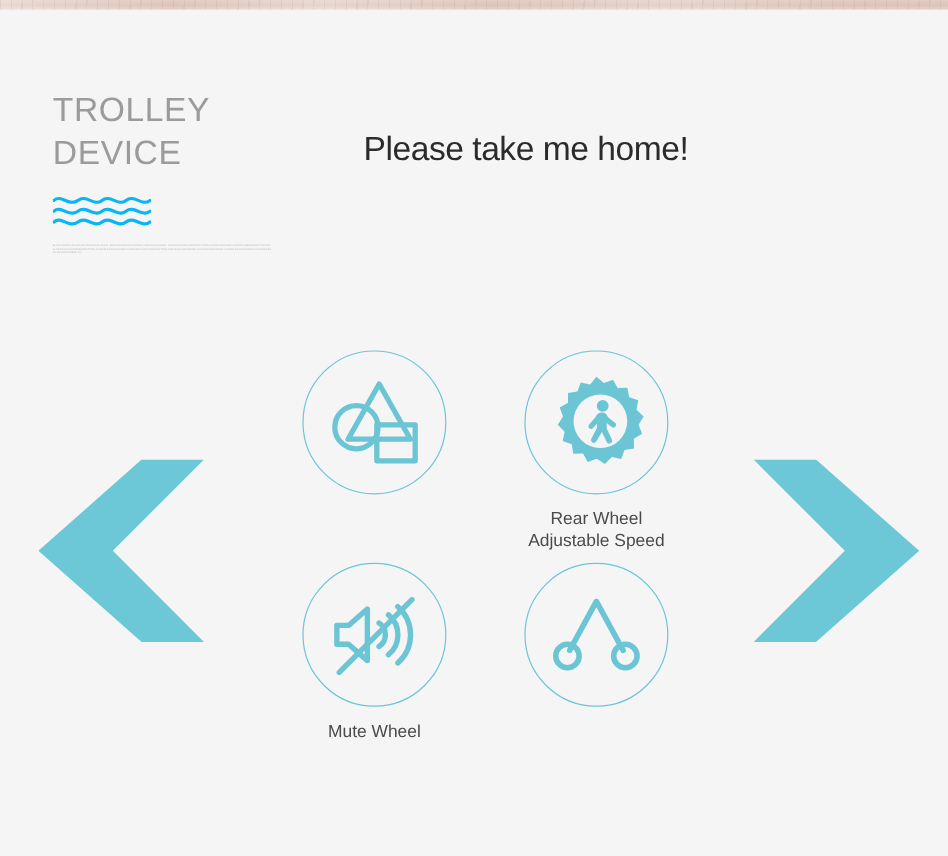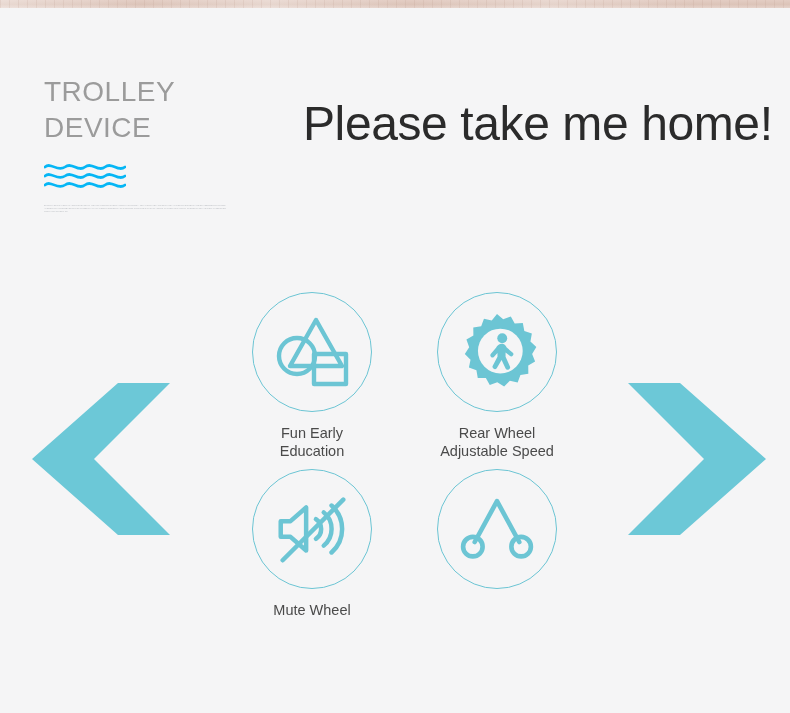--- a/index.html
+++ b/index.html
@@ -82,27 +82,26 @@
     line-height: 76px;
     font-weight: 400;
     letter-spacing: -1px;
     white-space: nowrap;
   }
   .headline-word-1 { color: #fcc419; }
   .headline-word-2 { color: #22b8e6; }
   .headline-sub {
     margin-top: 6px;
     margin-left: 7px;
-    font-size: 48px;
+    font-size: 28px;
     line-height: 48px;
     font-weight: 400;
     color: #2b2b2b;
     letter-spacing: -0.4px;
     white-space: nowrap;
-    text-align: center;
   }
 
   
   .arrow {
     position: absolute;
     top: 383px;
     width: 138px;
     height: 152px;
   }
   .arrow-left  { left: 32px; }
@@ -189,22 +188,20 @@
   <div class="feature feature-0">
     <div class="feature-badge">
       <svg viewBox="0 0 84 84" width="84" height="84">
         <g fill="none" stroke="#6cc5d4" stroke-width="4.4" stroke-linejoin="round" stroke-linecap="round">
           <circle cx="27" cy="46" r="18"></circle>
           <path d="M46 10 L 72 56 L 20 56 Z"></path>
           <rect x="44" y="44" width="32" height="30"></rect>
         </g>
       </svg>
     </div>
-    <div class="feature-label">Fun Early
-Education</div>
   </div>
 
   <div class="feature feature-1">
     <div class="feature-badge">
       <svg viewBox="0 0 84 84" width="80" height="80">
         <g fill="#6cc5d4">
 
           <path d="M42 2
                    L48.5 7.5 L56.5 4.6 L60.6 12 L69.1 11.6 L70.7 20 L78.6 22.6 L77.1 31 L83.3 36.8
                    L78.9 44.1 L82 52 L74.8 56.3 L74.9 64.8 L66.6 66.2 L63.7 74.1 L55.5 72.3 L49.5 78.3

